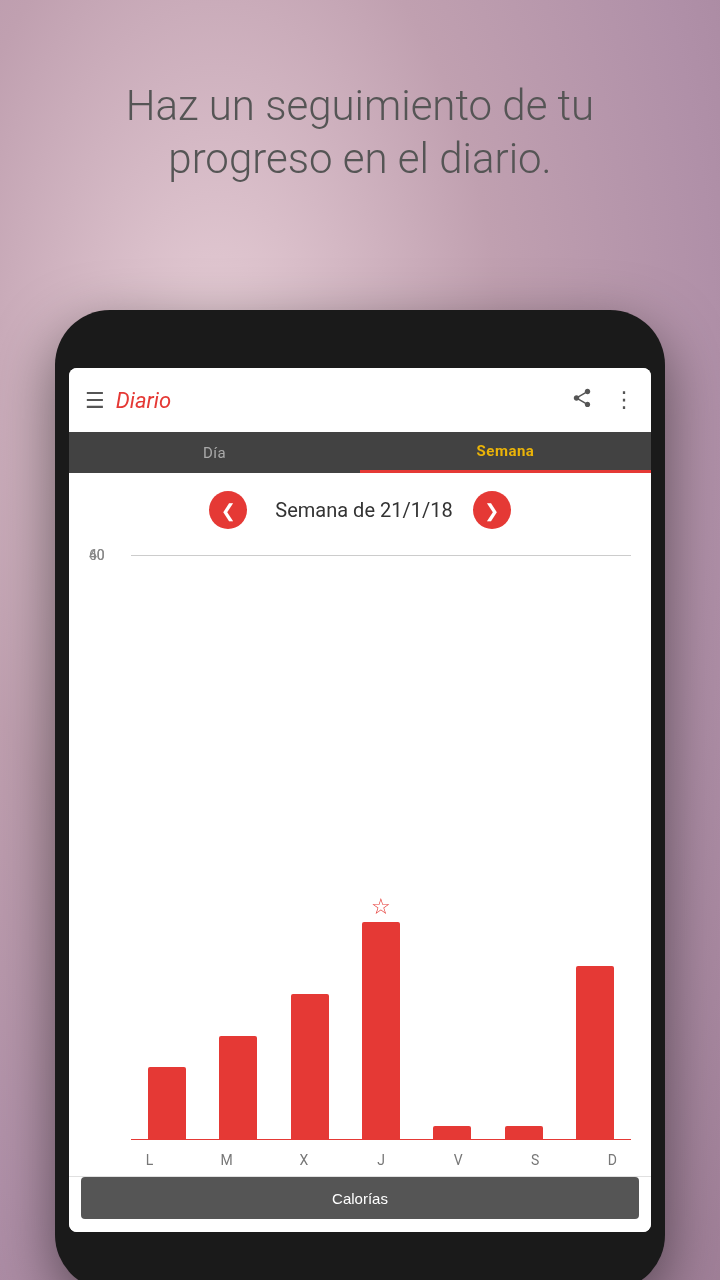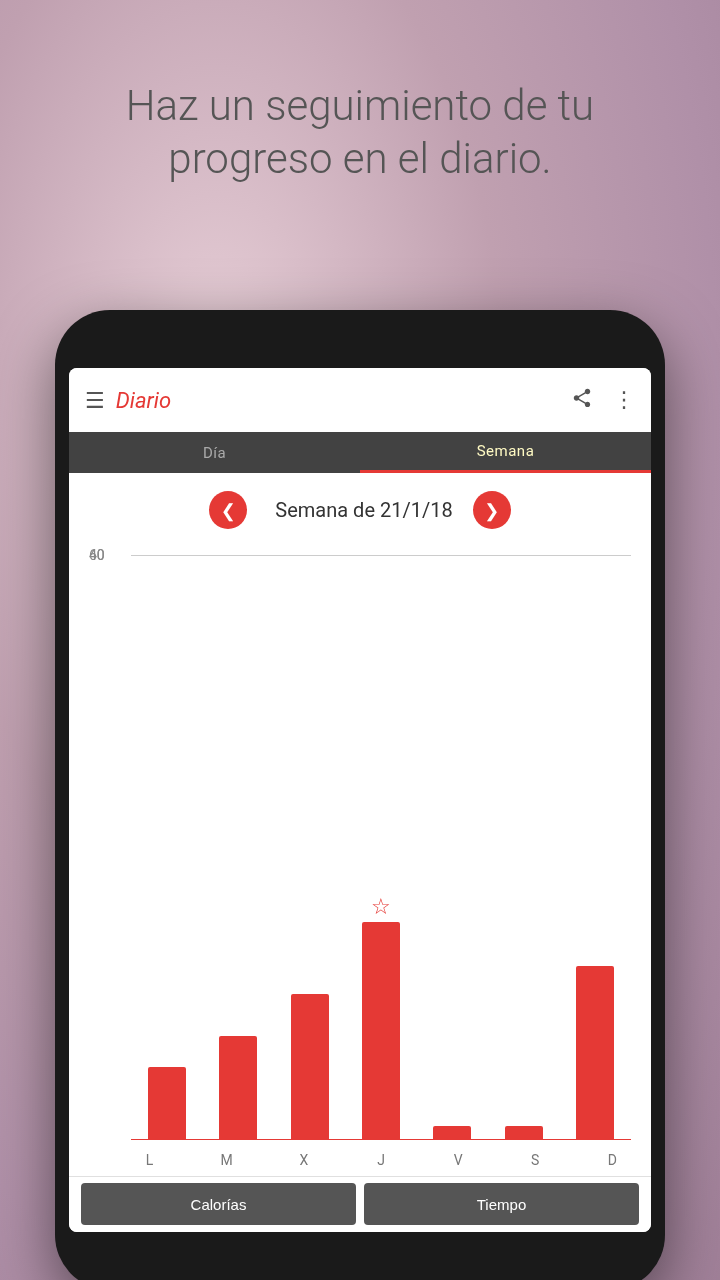--- a/index.html
+++ b/index.html
@@ -118,22 +118,22 @@
       font-weight: 400;
       height: 100%;
       display: flex;
       align-items: center;
       justify-content: center;
       cursor: pointer;
       letter-spacing: 0.5px;
     }
 
     .tab.active {
-      color: #fef9c3;
-      font-weight: 400;
+      color: #eab308;
+      font-weight: 700;
       border-bottom: 3px solid #e53935;
     }
 
     
     .chart-container {
       background: #fff;
       flex: 1;
       display: flex;
       flex-direction: column;
       overflow: hidden;
@@ -246,23 +246,23 @@
       right: 0;
       height: 1px;
       background: #e53935;
     }
 
     
     .bottom-buttons {
       background: #fff;
       height: 56px;
       display: flex;
-      align-items: flex-end;
+      align-items: flex-start;
       gap: 8px;
-      padding: 7px 12px;
+      padding: 0 12px;
       flex-shrink: 0;
       border-top: 1px solid #e0e0e0;
     }
 
     .filter-btn {
       flex: 1;
       height: 42px;
       background: #555;
       color: #fff;
       border: none;
@@ -365,17 +365,16 @@
             <div class="x-label">V</div>
             <div class="x-label">S</div>
             <div class="x-label">D</div>
           </div>
       </div>
 
     </div>
 
     <div class="bottom-buttons">
       <button class="filter-btn">Calorías</button>
-      <button class="filter-btn">Tiempo</button>
     </div>
 
   </div>
 </div>
 
 </body></html>

